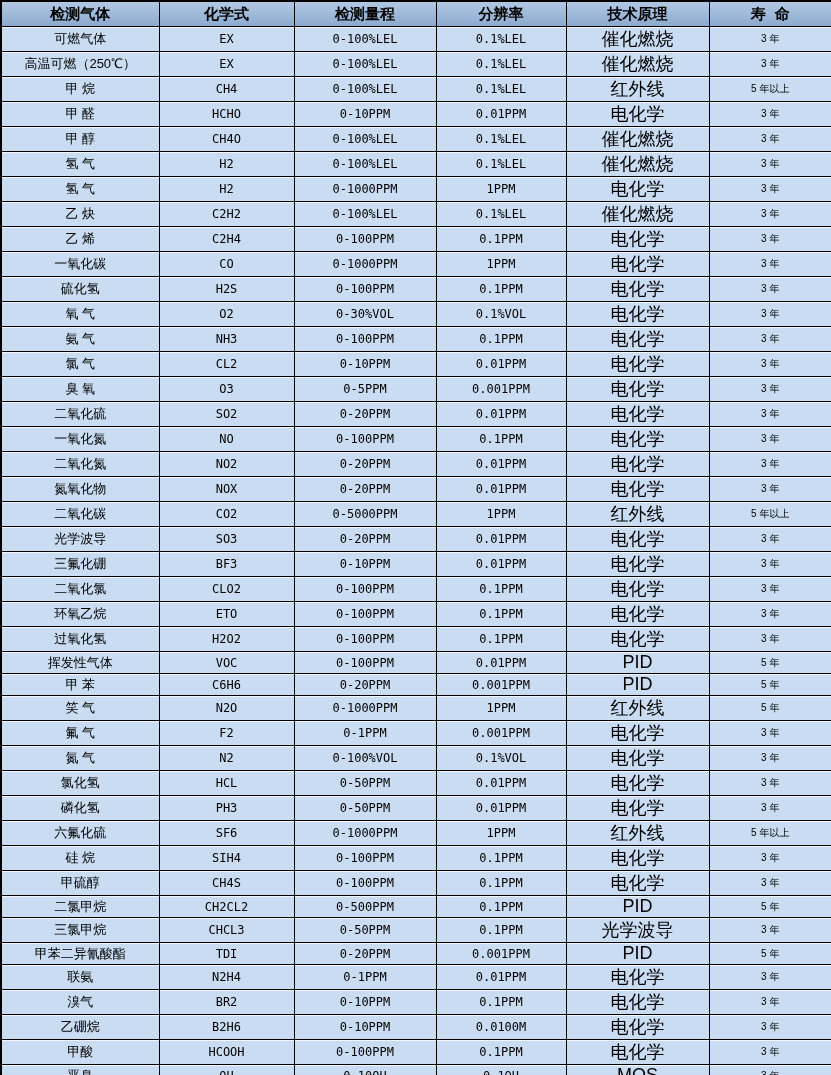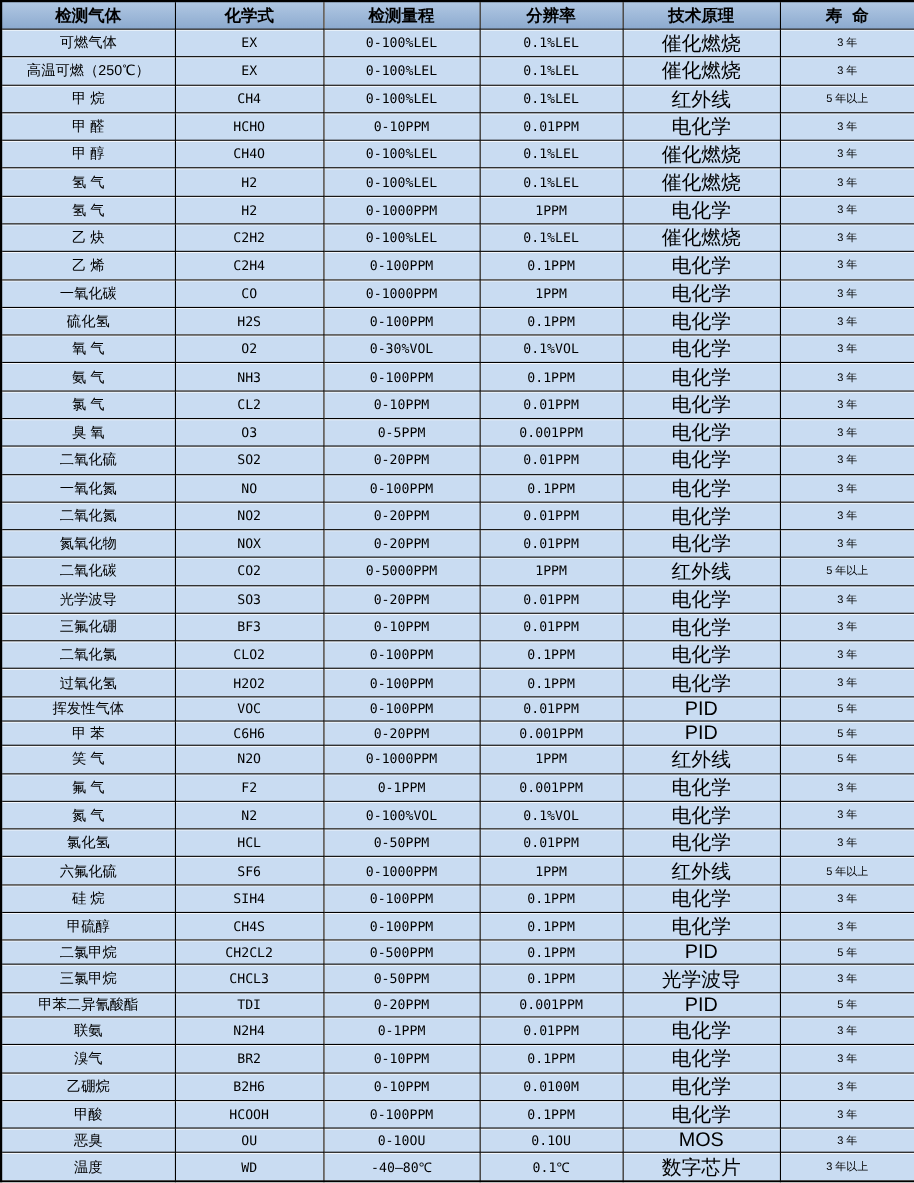--- a/index.html
+++ b/index.html
@@ -261,20 +261,28 @@
         </tr>
         <tr>
           <td class="c0">二氧化氯</td>
           <td class="c1">CLO2</td>
           <td class="c2">0-100PPM</td>
           <td class="c3">0.1PPM</td>
           <td class="c4">电化学</td>
           <td class="c5">3 年</td>
         </tr>
         <tr>
+          <td class="c0">环氧乙烷</td>
+          <td class="c1">ETO</td>
+          <td class="c2">0-100PPM</td>
+          <td class="c3">0.1PPM</td>
+          <td class="c4">电化学</td>
+          <td class="c5">3 年</td>
+        </tr>
+        <tr>
           <td class="c0">过氧化氢</td>
           <td class="c1">H2O2</td>
           <td class="c2">0-100PPM</td>
           <td class="c3">0.1PPM</td>
           <td class="c4">电化学</td>
           <td class="c5">3 年</td>
         </tr>
         <tr>
           <td class="c0">挥发性气体</td>
           <td class="c1">VOC</td>
@@ -317,20 +325,28 @@
         </tr>
         <tr>
           <td class="c0">氯化氢</td>
           <td class="c1">HCL</td>
           <td class="c2">0-50PPM</td>
           <td class="c3">0.01PPM</td>
           <td class="c4">电化学</td>
           <td class="c5">3 年</td>
         </tr>
         <tr>
+          <td class="c0">磷化氢</td>
+          <td class="c1">PH3</td>
+          <td class="c2">0-50PPM</td>
+          <td class="c3">0.01PPM</td>
+          <td class="c4">电化学</td>
+          <td class="c5">3 年</td>
+        </tr>
+        <tr>
           <td class="c0">六氟化硫</td>
           <td class="c1">SF6</td>
           <td class="c2">0-1000PPM</td>
           <td class="c3">1PPM</td>
           <td class="c4">红外线</td>
           <td class="c5">5 年以上</td>
         </tr>
         <tr>
           <td class="c0">硅 烷</td>
           <td class="c1">SIH4</td>

